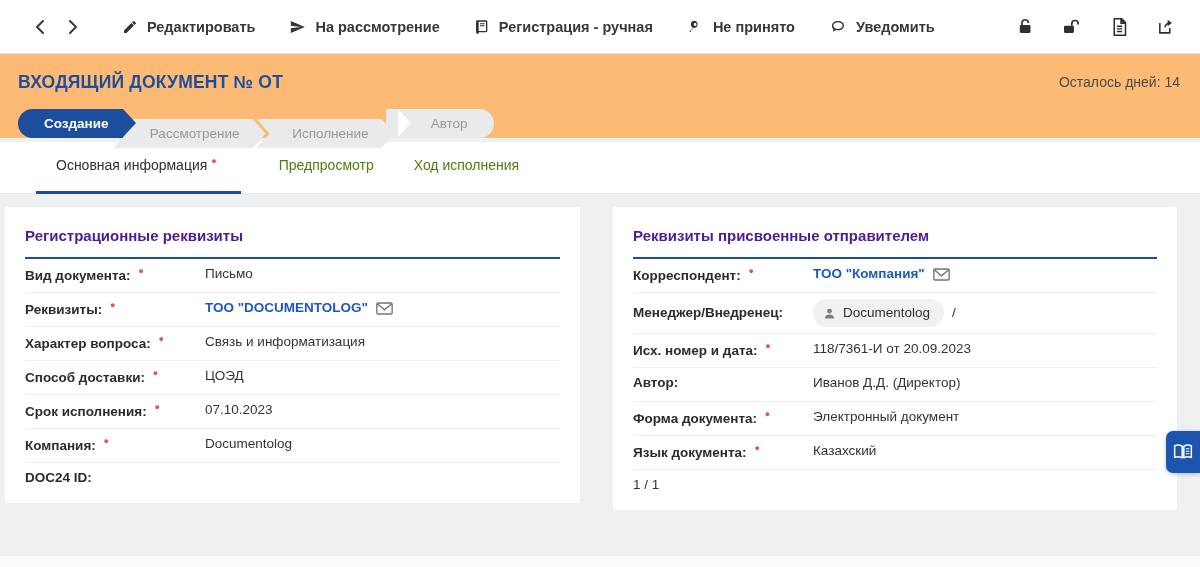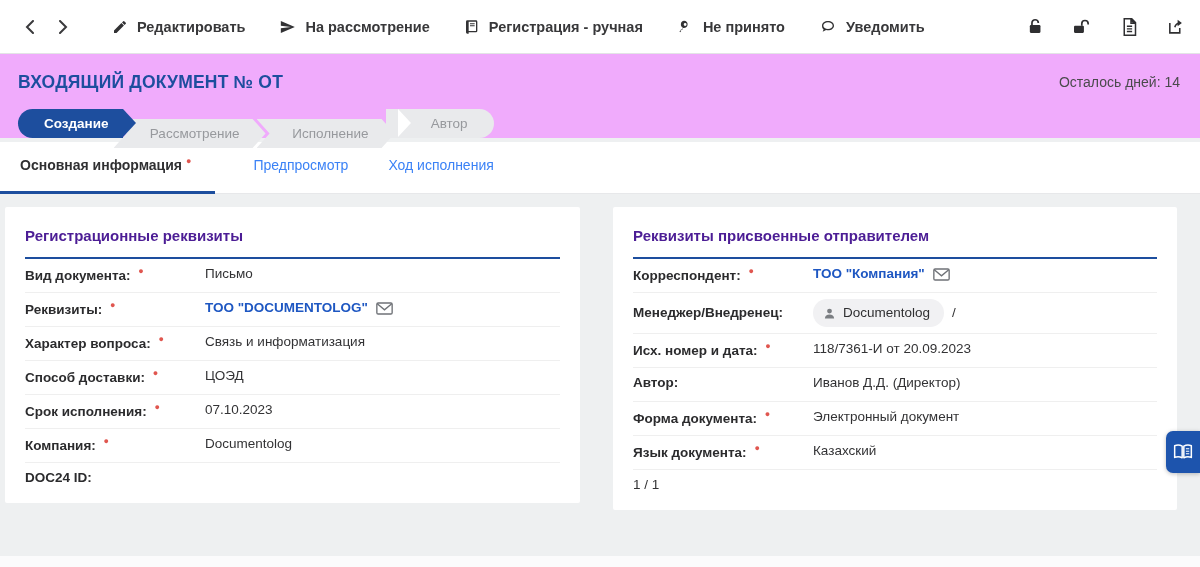--- a/index.html
+++ b/index.html
@@ -8,37 +8,37 @@
     font-family: "Liberation Sans", "DejaVu Sans", sans-serif;
     background: #eef0f1;
     color: #2f2f31;
     position: relative;
   }
   svg { display: block; }
 
   
   .toolbar {
     height: 54px; background: #fff; border-bottom: 1px solid #e3e4e6;
-    display: flex; align-items: center; padding: 0 14px;
+    display: flex; align-items: center; padding: 0 24px;
   }
   .nav-arrow {
     width: 30px; height: 30px; display: flex; align-items: center; justify-content: center;
     color: #3a3a3c; cursor: pointer; font-size: 15px; font-weight: bold; background: none; border: none;
   }
   .tb-btn {
     display: flex; align-items: center; gap: 9px; border: none; background: none;
     font-family: inherit; font-size: 14.5px; font-weight: bold; color: #38383a;
     margin-left: 34px; cursor: pointer; white-space: nowrap;
   }
   .tb-btn svg { flex: 0 0 auto; }
   .tb-right { margin-left: auto; display: flex; align-items: center; gap: 26px; }
   .tb-icon-btn { border: none; background: none; cursor: pointer; padding: 2px; color: #2f2f31; }
 
   
-  .page-head { background: #f0abfc; padding: 18px 18px 0 18px; }
+  .page-head { background: #fdba74; padding: 18px 18px 0 18px; }
   .title-row { display: flex; align-items: flex-start; justify-content: space-between; }
   .doc-title { color: #1d4e9e; font-size: 17.5px; font-weight: bold; letter-spacing: .2px; }
   .days-left { color: #4a4a4c; font-size: 14px; padding-top: 2px; padding-right: 2px; }
 
   
   .stagebar { display: flex; align-items: center; margin-top: 16px; height: 29px; }
   .stage {
     height: 29px; display: flex; align-items: center; justify-content: flex-end;
     font-size: 13.5px; color: #97999d; background: #e9eaec; position: relative;
   }
@@ -65,23 +65,23 @@
   }
   .stage.second { z-index: 1; }
 
   
   .tabs {
     background: #fff; display: flex; align-items: flex-end;
     margin-top: 4px; border-bottom: 1px solid #e7e8ea; height: 52px;
   }
   .tab {
     border: none; background: none; font-family: inherit; cursor: pointer;
-    font-size: 14px; color: #3b82f6; padding: 0 20px 20px 20px; position: relative; white-space: nowrap;
-  }
-  .tab.active { color: #303032; font-weight: bold; padding-left: 20px; padding-right: 24px; }
+    font-size: 14px; color: #4d7c0f; padding: 0 20px 20px 20px; position: relative; white-space: nowrap;
+  }
+  .tab.active { color: #303032; font-weight: normal; padding-left: 20px; padding-right: 24px; margin-left: 36px; }
   .tab.active::after {
     content: ""; position: absolute; left: 0; right: 0; bottom: -1px; height: 3px; background: #1d4e9e;
   }
   .req-dot { color: #e0564f; font-size: 9px; vertical-align: 6px; margin-left: 4px; }
 
   
   .content { display: flex; gap: 33px; padding: 13px 23px 0 5px; align-items: flex-start; }
   .card { background: #fff; border-radius: 2px; padding: 20px 20px 6px 20px; }
   .card.left  { width: 575px; }
   .card.right { width: 564px; }

